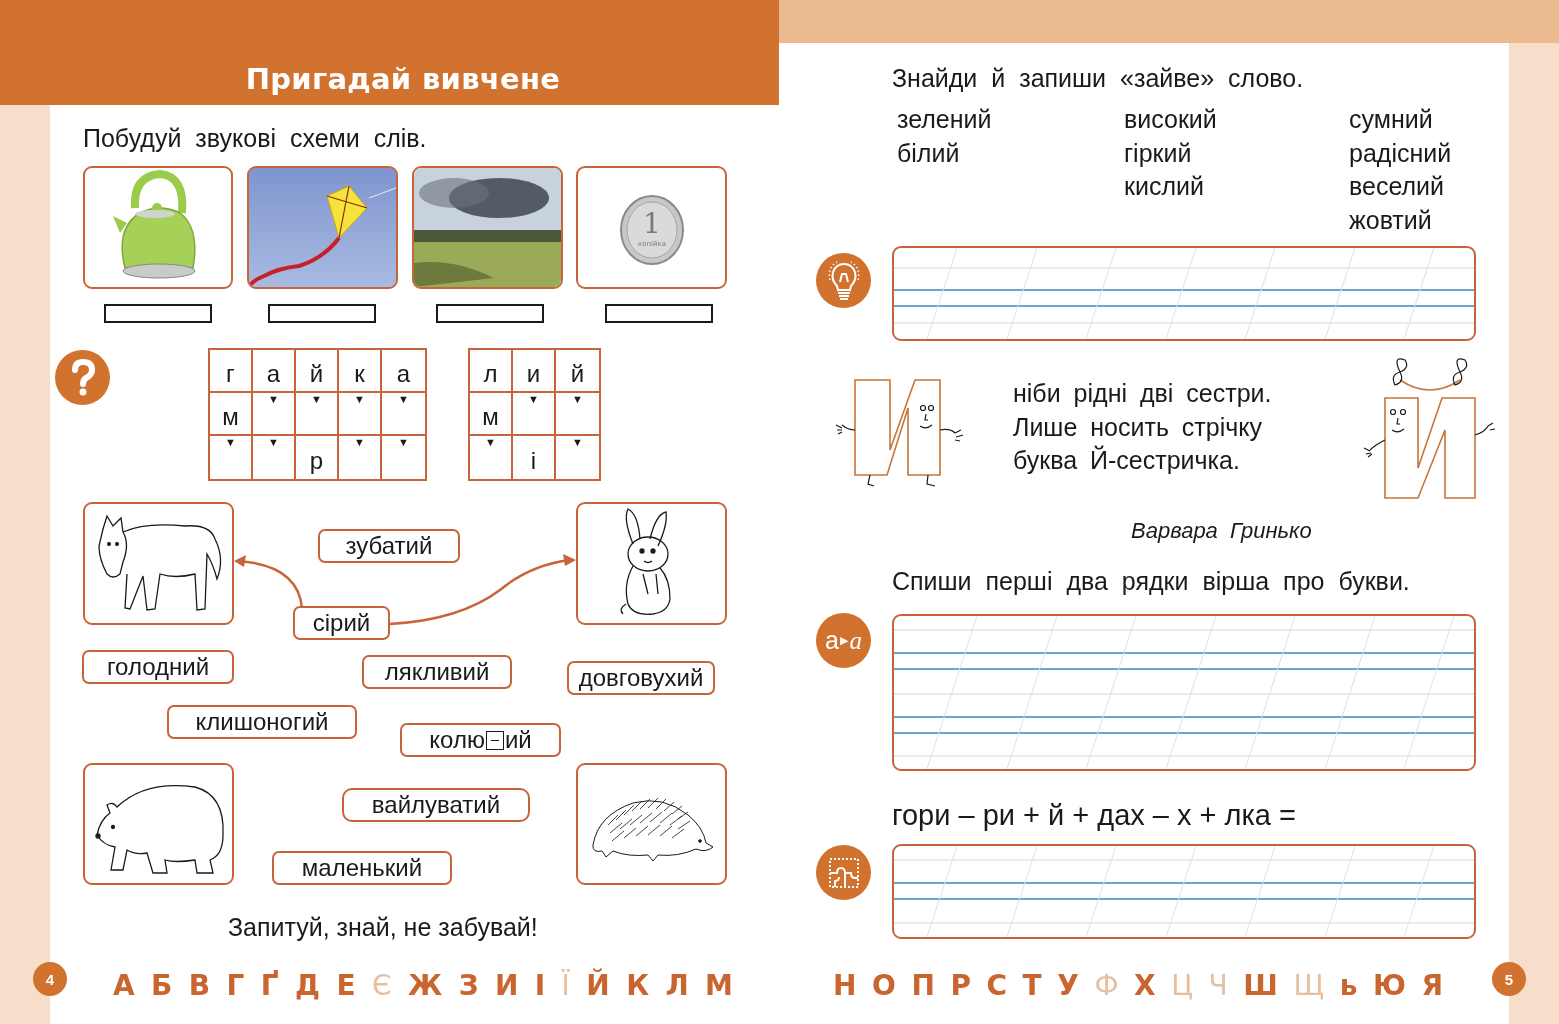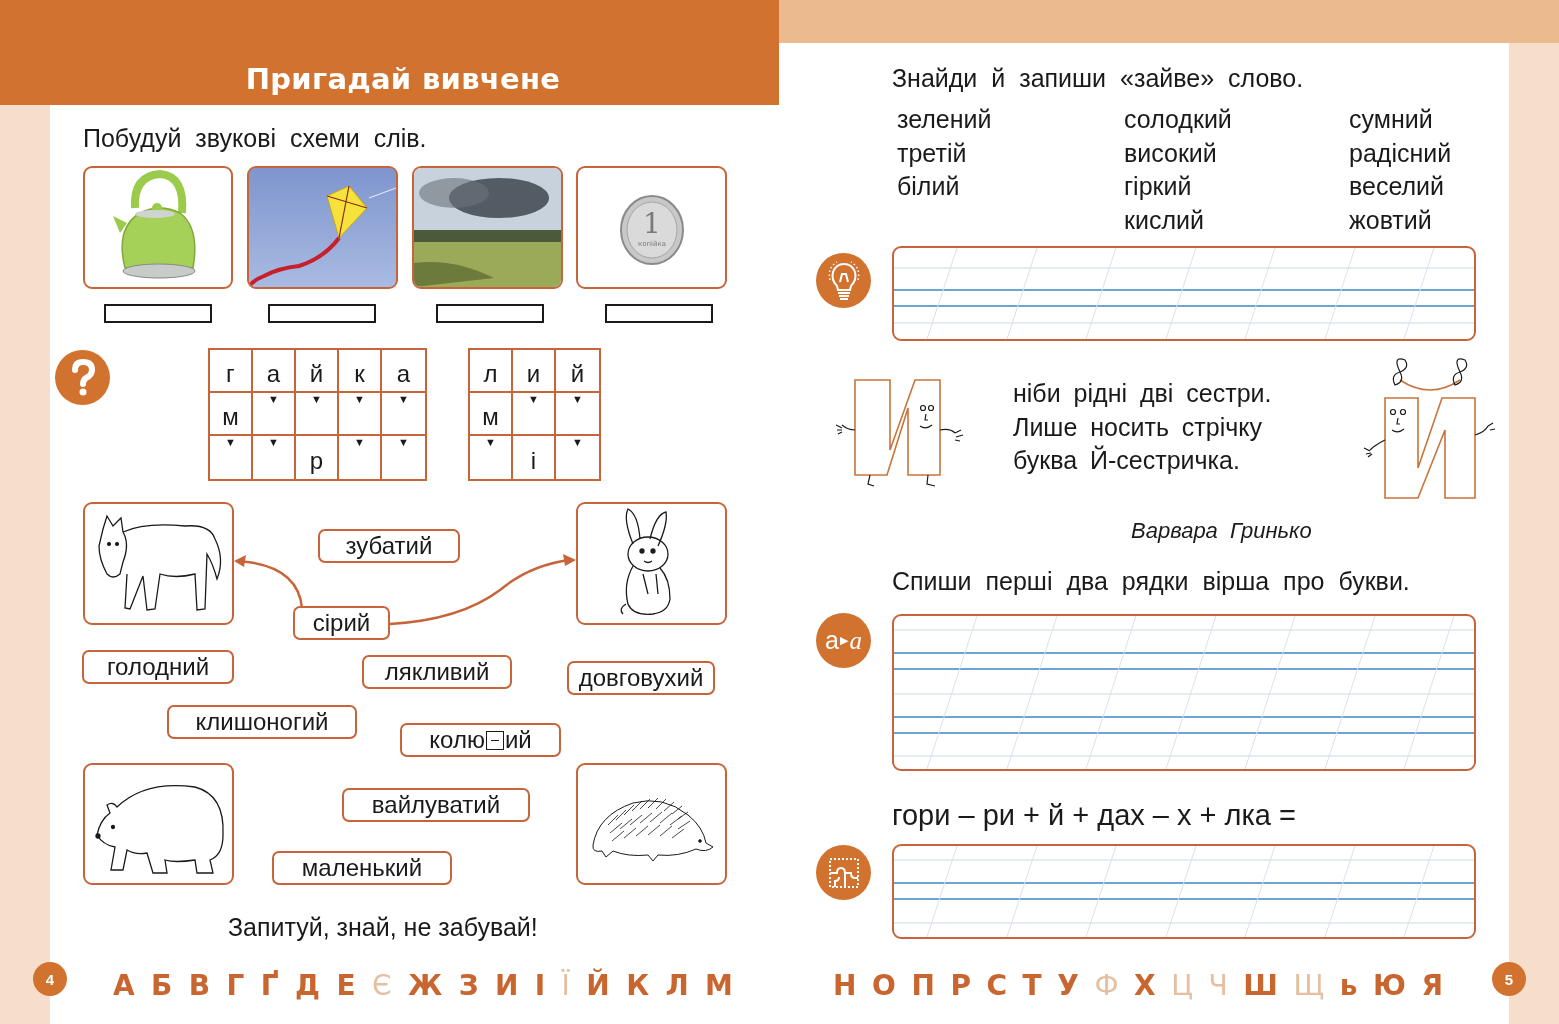--- a/index.html
+++ b/index.html
@@ -258,21 +258,21 @@
 <div class="abs chip" style="left:293px; top:606px; width:97px;">сірий</div>
 <div class="abs chip" style="left:82px; top:650px; width:152px;">голодний</div>
 <div class="abs chip" style="left:362px; top:655px; width:150px;">лякливий</div>
 <div class="abs chip" style="left:567px; top:661px; width:148px;">довговухий</div>
 <div class="abs chip" style="left:167px; top:705px; width:190px;">клишоногий</div>
 <div class="abs chip" style="left:400px; top:723px; width:161px;">
   <span>колю</span>
     <span class="blank"></span>
     <span>ий</span>
 </div>
-<div class="abs chip" style="left:342px; top:788px; width:188px;">вайлуватий</div>
+<div class="abs chip" style="left:342px; top:788px; width:188px;border-radius:10px;">вайлуватий</div>
 <div class="abs chip" style="left:272px; top:851px; width:180px;">маленький</div>
 
 <div class="abs" style="left:228px; top:913px; font-size:25px;">Запитуй, знай, не забувай!</div>
 
 <div class="abs round-icon page-num" style="left:33px; top:962px;">4</div>
 
 <div class="abs alpha" id="alpha-left" style="left:113px; top:966px; width:620px; height:38px; justify-content: space-between;">
     <span>А</span>
     <span>Б</span>
     <span>В</span>
@@ -290,25 +290,23 @@
     <span>К</span>
     <span>Л</span>
     <span>М</span>
   </div>
 
 <div class="abs instr" style="left:892px; top:64px;">Знайди й запиши «зайве» слово.</div>
 
 <div class="abs" style="left:897px; top:103px; width:620px; display:flex;">
   <div style="width:227px; line-height:33.5px;" class="word">
     <div>зелений</div>
-    <div>третій</div>
     <div>білий</div>
   </div>
   <div style="width:225px; line-height:33.5px;" class="word">
-    <div>солодкий</div>
     <div>високий</div>
     <div>гіркий</div>
     <div>кислий</div>
   </div>
   <div style="line-height:33.5px;" class="word">
     <div>сумний</div>
     <div>радісний</div>
     <div>веселий</div>
     <div>жовтий</div>
   </div>

